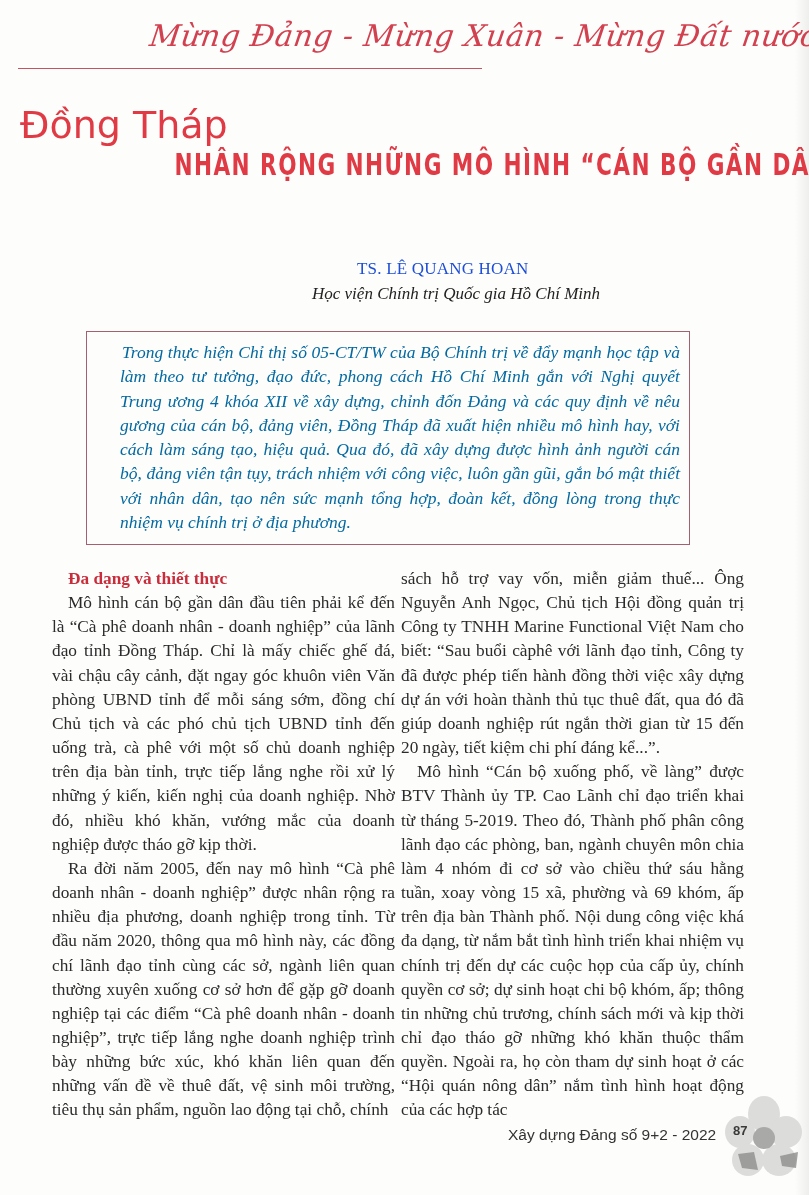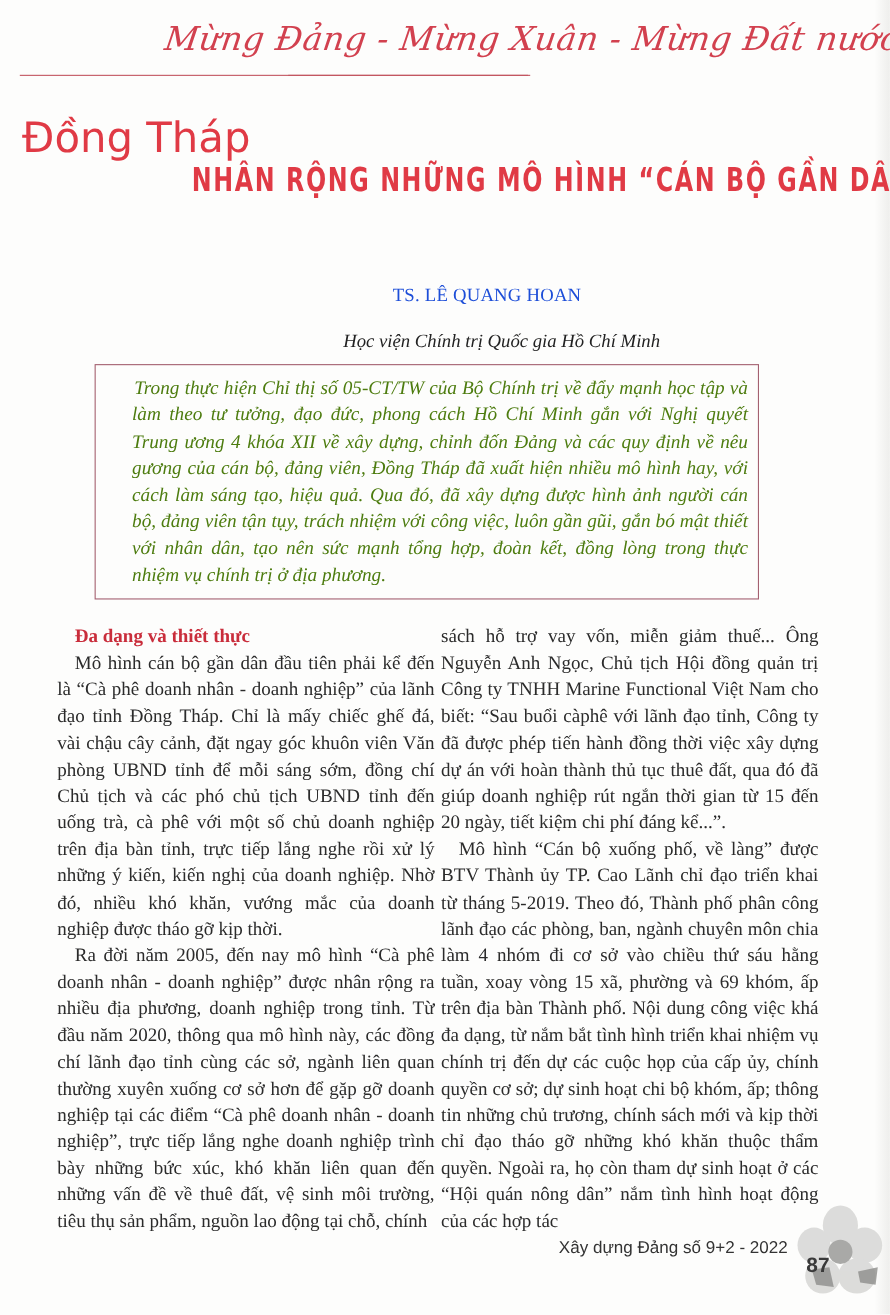--- a/index.html
+++ b/index.html
@@ -37,30 +37,30 @@
       position: absolute; left: 82px; top: 147px; width: 660px; text-align: center;
       font-family: "DejaVu Sans", sans-serif; font-weight: bold; font-size: 30px;
       color: #e03a45; transform: scaleX(0.72); transform-origin: center;
       letter-spacing: 2px; white-space: nowrap;
     }
     .author {
       position: absolute; left: 357px; top: 259px;
       font-size: 17px; color: #1d4ed8; letter-spacing: 0.2px;
     }
     .affiliation {
-      position: absolute; left: 312px; top: 300px;
+      position: absolute; left: 312px; top: 284px;
       font-size: 17px; font-style: italic; color: #222;
     }
     .abstract-box {
       position: absolute; left: 86px; top: 331px; width: 604px; height: 214px;
       border: 1px solid #a46070; box-sizing: border-box;
     }
     .abstract-text {
       position: absolute; left: 120px; top: 340px; width: 560px;
-      font-size: 17.5px; font-style: italic; line-height: 24.3px; color: #4d7c0f;
+      font-size: 17.5px; font-style: italic; line-height: 24.3px; color: #0369a1;
       text-align: justify;
     }
     .col {
       position: absolute; top: 567px; width: 343px;
       font-size: 17.3px; line-height: 24.15px; color: #2b2b2b;
       text-align: justify;
     }
     .col-left { left: 52px; }
     .col-right { left: 401px; }
     .col p { margin: 0; text-indent: 16px; font-family: Liberation Serif, serif; }
@@ -68,22 +68,22 @@
     .section-heading {
       font-weight: bold; color: #c92d3b; text-indent: 16px; display: block;
     }
     .footer {
       position: absolute; left: 508px; top: 1126px;
       font-family: "Liberation Sans", sans-serif; font-size: 15.5px; color: #333;
       white-space: nowrap;
     }
     .page-number {
       position: absolute; left: 733px; top: 1123px;
-      font-family: "Liberation Sans", sans-serif; font-weight: bold; font-size: 19px;
-      color: #3a3a3a; z-index: 3; margin-top: 17px;
+      font-family: "Liberation Sans", sans-serif; font-weight: bold; font-size: 13px;
+      color: #3a3a3a; z-index: 3;
     }
     .flower {
       position: absolute; left: 724px; top: 1094px; width: 80px; height: 88px;
       z-index: 2;
     }
   </style>
 </head>
 <body>
 
 <div class="edge-shadow"></div>

